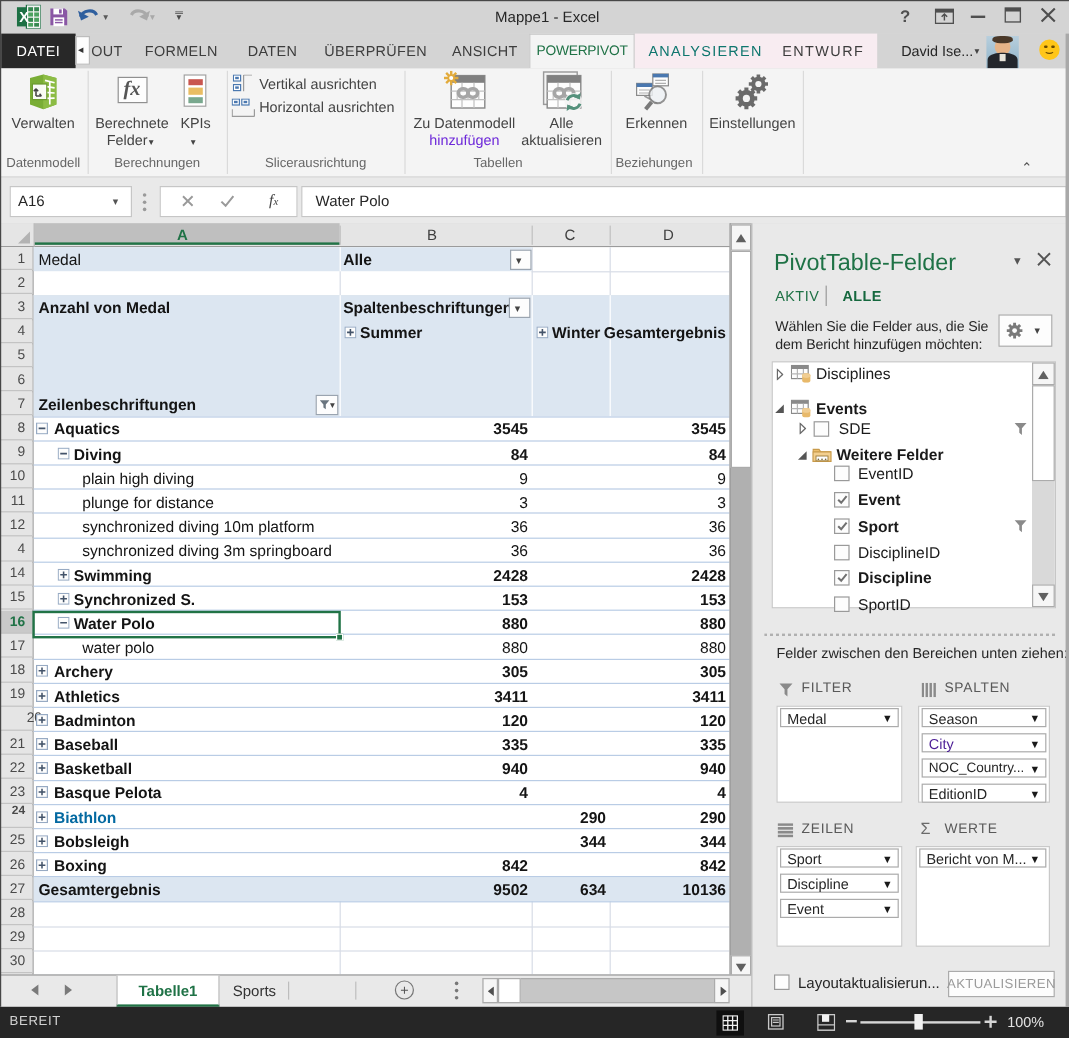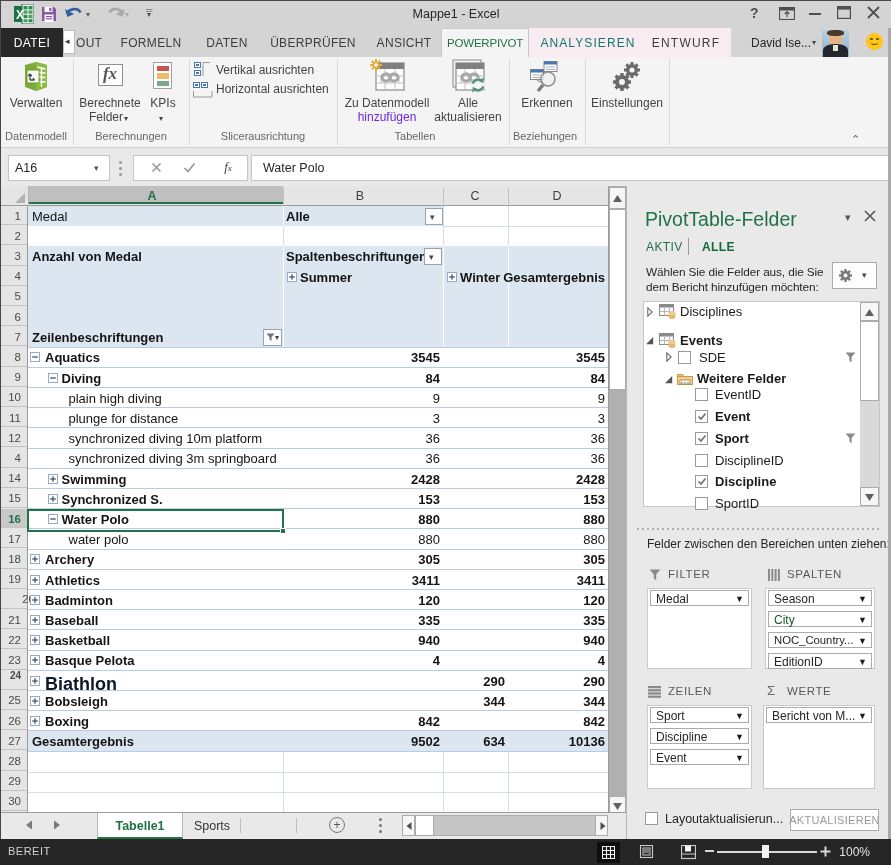--- a/index.html
+++ b/index.html
@@ -494,21 +494,21 @@
     <line x1="5" y1="2.2" x2="5" y2="7.8" stroke="#44546a" stroke-width="1.3"></line>
   </svg>
 <div class="tx" style="left:45px;top:653.4px;font-size:13px;color:#141414;font-weight:700;">Basque Pelota</div>
 <div class="tx" style="left:440px;top:653.4px;transform:translateX(-100%);font-size:13px;color:#141414;font-weight:700;">4</div>
 <div class="tx" style="left:605px;top:653.4px;transform:translateX(-100%);font-size:13px;color:#141414;font-weight:700;">4</div>
 <svg class="abs" style="left:29.5px;top:675.5999999999999px" width="10" height="10" viewBox="0 0 10 10">
     <rect x="0.5" y="0.5" width="9" height="9" fill="#fdfdfd" stroke="#97aac3"></rect>
     <line x1="2.2" y1="5" x2="7.8" y2="5" stroke="#44546a" stroke-width="1.3"></line>
     <line x1="5" y1="2.2" x2="5" y2="7.8" stroke="#44546a" stroke-width="1.3"></line>
   </svg>
-<div class="tx" style="left:45px;top:673.5999999999999px;font-size:18px;color:#0f172a;font-weight:700;">Biathlon</div>
+<div class="tx" style="left:45px;top:673.5999999999999px;font-size:13px;color:#0369a1;font-weight:700;">Biathlon</div>
 <div class="tx" style="left:505px;top:673.5999999999999px;transform:translateX(-100%);font-size:13px;color:#141414;font-weight:700;">290</div>
 <div class="tx" style="left:605px;top:673.5999999999999px;transform:translateX(-100%);font-size:13px;color:#141414;font-weight:700;">290</div>
 <svg class="abs" style="left:29.5px;top:695.8px" width="10" height="10" viewBox="0 0 10 10">
     <rect x="0.5" y="0.5" width="9" height="9" fill="#fdfdfd" stroke="#97aac3"></rect>
     <line x1="2.2" y1="5" x2="7.8" y2="5" stroke="#44546a" stroke-width="1.3"></line>
     <line x1="5" y1="2.2" x2="5" y2="7.8" stroke="#44546a" stroke-width="1.3"></line>
   </svg>
 <div class="tx" style="left:45px;top:693.8px;font-size:13px;color:#141414;font-weight:700;">Bobsleigh</div>
 <div class="tx" style="left:505px;top:693.8px;transform:translateX(-100%);font-size:13px;color:#141414;font-weight:700;">344</div>
 <div class="tx" style="left:605px;top:693.8px;transform:translateX(-100%);font-size:13px;color:#141414;font-weight:700;">344</div>
@@ -679,21 +679,21 @@
 <div class="abs" style="left:765px;top:588px;width:110px;height:81px;background:#fff;border:1px solid #c9c9c9;"></div>
 <div class="abs" style="left:647px;top:705px;width:105px;height:84px;background:#fff;border:1px solid #c9c9c9;"></div>
 <div class="abs" style="left:763px;top:705px;width:112px;height:84px;background:#fff;border:1px solid #c9c9c9;"></div>
 <div class="abs" style="left:650px;top:590px;width:99px;height:16px;background:#fff;border:1px solid #ababab;z-index:5;"></div>
 <div class="tx" style="left:656px;top:591.5px;font-size:12px;color:#262626;font-weight:400;z-index:6;">Medal</div>
 <div class="tx" style="left:735px;top:593.5px;font-size:9px;color:#1a1a1a;z-index:6;">▼</div>
 <div class="abs" style="left:768px;top:590px;width:104px;height:16px;background:#fff;border:1px solid #ababab;z-index:5;"></div>
 <div class="tx" style="left:774px;top:591.5px;font-size:12px;color:#262626;font-weight:400;z-index:6;">Season</div>
 <div class="tx" style="left:858px;top:593.5px;font-size:9px;color:#1a1a1a;z-index:6;">▼</div>
 <div class="abs" style="left:768px;top:611px;width:104px;height:16px;background:#fff;border:1px solid #ababab;z-index:5;"></div>
-<div class="tx" style="left:774px;top:612.5px;font-size:12px;color:#14532d;font-weight:400;z-index:6;">City</div>
+<div class="tx" style="left:774px;top:612.5px;font-size:12px;color:#4c1d95;font-weight:400;z-index:6;">City</div>
 <div class="tx" style="left:858px;top:614.5px;font-size:9px;color:#1a1a1a;z-index:6;">▼</div>
 <div class="abs" style="left:768px;top:632px;width:104px;height:16px;background:#fff;border:1px solid #ababab;z-index:5;"></div>
 <div class="tx" style="left:774px;top:633.5px;font-size:11.3px;color:#262626;font-weight:400;z-index:6;">NOC_Country...</div>
 <div class="tx" style="left:858px;top:635.5px;font-size:9px;color:#1a1a1a;z-index:6;">▼</div>
 <div class="abs" style="left:768px;top:653px;width:104px;height:16px;background:#fff;border:1px solid #ababab;z-index:5;"></div>
 <div class="tx" style="left:774px;top:654.5px;font-size:12px;color:#262626;font-weight:400;z-index:6;">EditionID</div>
 <div class="tx" style="left:858px;top:656.5px;font-size:9px;color:#1a1a1a;z-index:6;">▼</div>
 <div class="abs" style="left:650px;top:707px;width:99px;height:16px;background:#fff;border:1px solid #ababab;z-index:5;"></div>
 <div class="tx" style="left:656px;top:708.5px;font-size:12px;color:#262626;font-weight:400;z-index:6;">Sport</div>
 <div class="tx" style="left:735px;top:710.5px;font-size:9px;color:#1a1a1a;z-index:6;">▼</div>

